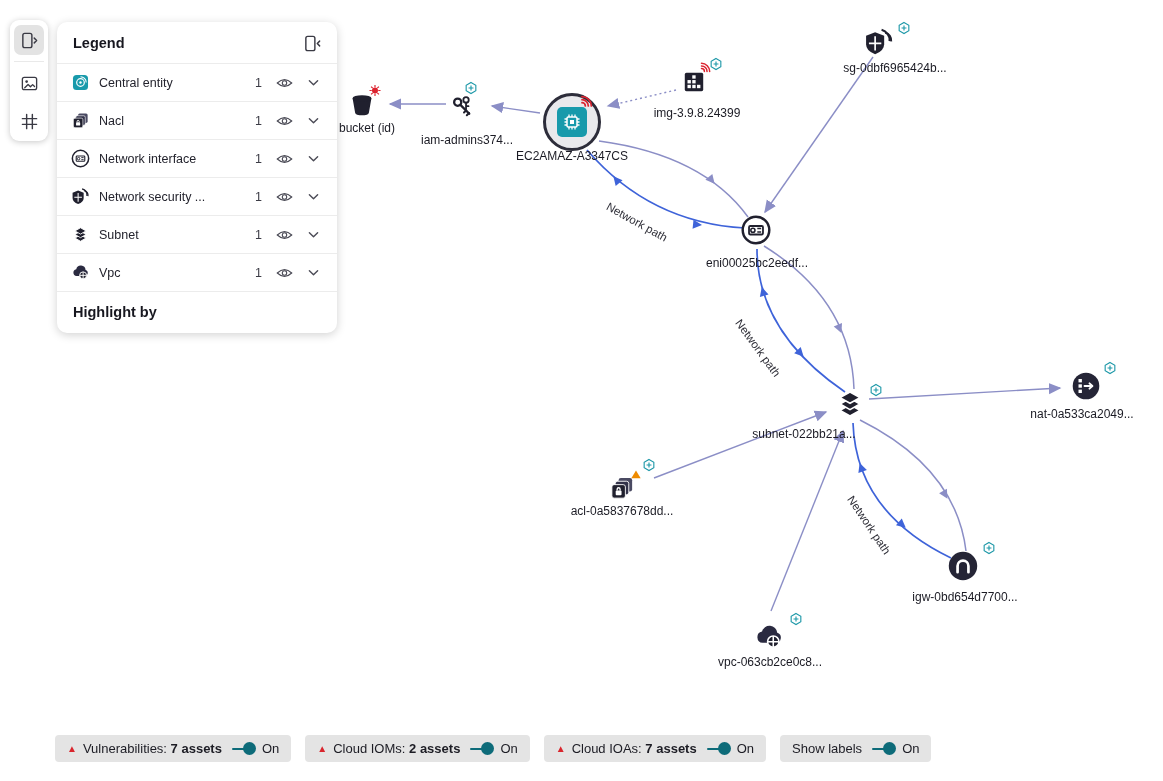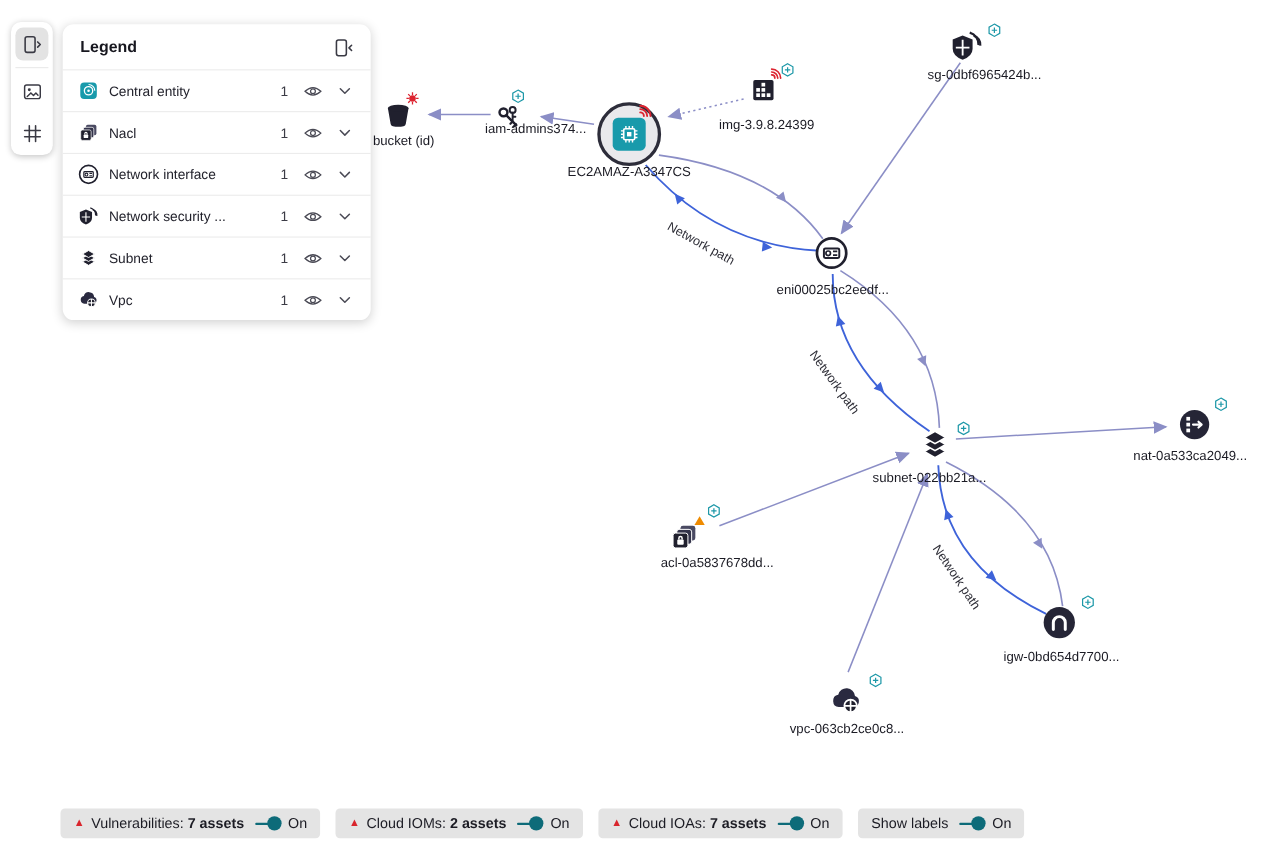--- a/index.html
+++ b/index.html
@@ -224,21 +224,21 @@
 <div class="nlabel" style="left:358px; top:128px;">S3 bucket (id)</div>
 
 <div class="node" style="left:463px; top:108px;">
   <svg width="27" height="27">
       <use href="#i-keys"></use>
     </svg>
 </div>
 <span class="badge" style="left:471px; top:90px;"><svg width="14" height="14">
       <use href="#i-plus"></use>
     </svg></span>
-<div class="nlabel" style="left:467px; top:117px;margin-left:20px;">iam-admins374...</div>
+<div class="nlabel" style="left:467px; top:140px;">iam-admins374...</div>
 
 <div class="node" style="left:572px; top:122px;">
   <div class="central-circle">
     <div class="central-sq">
       <svg width="24" height="24">
           <use href="#i-chip"></use>
         </svg>
     </div>
   </div>
 </div>
@@ -278,21 +278,21 @@
 <div class="nlabel" style="left:757px; top:263px;">eni00025bc2eedf...</div>
 
 <div class="node" style="left:850px; top:404px;">
   <svg width="34" height="34">
       <use href="#i-subnet"></use>
     </svg>
 </div>
 <span class="badge" style="left:876px; top:392px;"><svg width="14" height="14">
       <use href="#i-plus"></use>
     </svg></span>
-<div class="nlabel" style="left:845px; top:434px;">subnet-022bb21a...</div>
+<div class="nlabel" style="left:804px; top:434px;">subnet-022bb21a...</div>
 
 <div class="node" style="left:1086px; top:386px;">
   <svg width="29" height="29">
       <use href="#i-nat"></use>
     </svg>
 </div>
 <span class="badge" style="left:1110px; top:370px;"><svg width="14" height="14">
       <use href="#i-plus"></use>
     </svg></span>
 <div class="nlabel" style="left:1082px; top:414px;">nat-0a533ca2049...</div>
@@ -301,21 +301,21 @@
   <svg width="27" height="27">
       <use href="#i-nacl"></use>
     </svg>
 </div>
 <span class="badge" style="left:636px; top:475px;"><svg width="11" height="11">
       <use href="#i-warn"></use>
     </svg></span>
 <span class="badge" style="left:649px; top:467px;"><svg width="14" height="14">
       <use href="#i-plus"></use>
     </svg></span>
-<div class="nlabel" style="left:622px; top:511px;margin-left:30px;">acl-0a5837678dd...</div>
+<div class="nlabel" style="left:622px; top:511px;">acl-0a5837678dd...</div>
 
 <div class="node" style="left:963px; top:566px;">
   <svg width="31" height="31">
       <use href="#i-igw"></use>
     </svg>
 </div>
 <span class="badge" style="left:989px; top:550px;"><svg width="14" height="14">
       <use href="#i-plus"></use>
     </svg></span>
 <div class="nlabel" style="left:965px; top:597px;">igw-0bd654d7700...</div>
@@ -461,20 +461,21 @@
           <use href="#i-eye"></use>
         </svg>
       </span>
     <span class="chev-btn">
         <svg width="11" height="8">
           <use href="#i-chev"></use>
         </svg>
       </span>
   </div>
 
+  <div class="lg-foot">Highlight by</div>
 </div>
 
 <div class="chips abs">
   <div class="chip">
     <span class="tri">▲</span>
     <span><span>Vulnerabilities:</span>&nbsp;<b>7 assets</b></span>
     <span class="switch">
         <span class="track"></span>
         <span class="knob"></span>
       </span>

